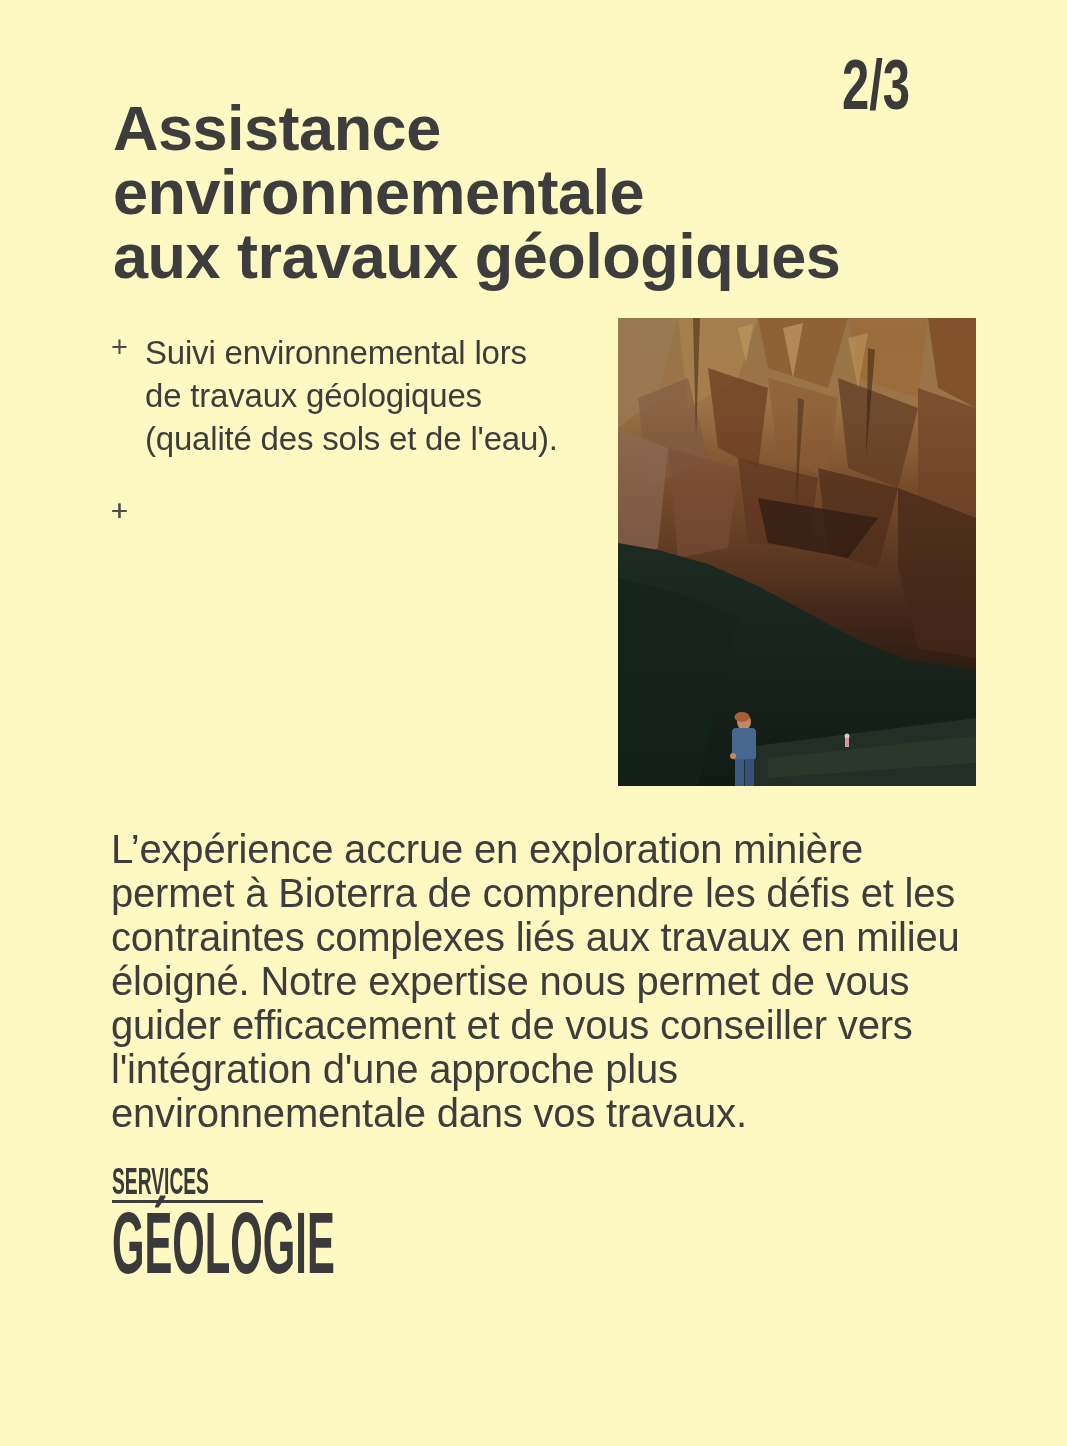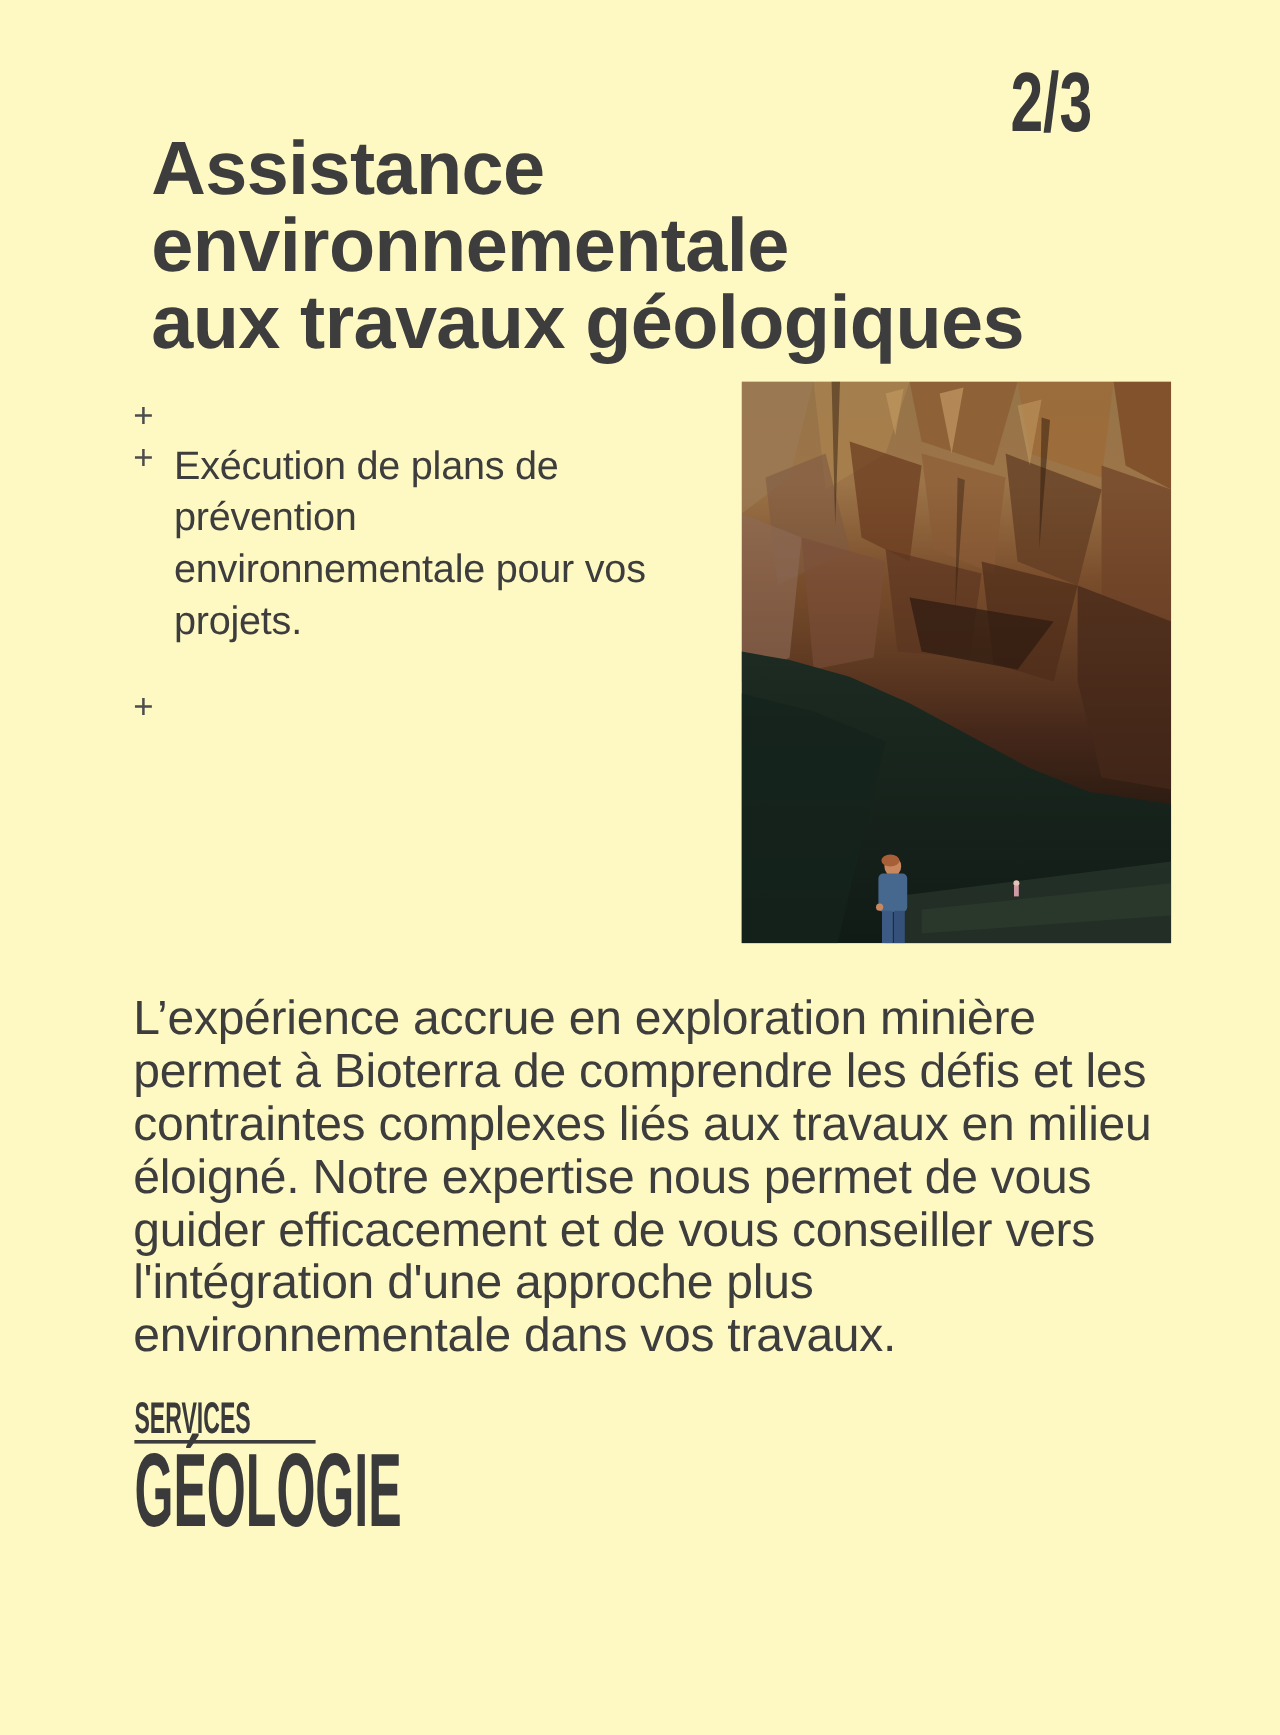--- a/index.html
+++ b/index.html
@@ -25,21 +25,21 @@
     line-height: 1;
     color: #3a3a3a;
     transform: scaleX(0.70);
     transform-origin: left top;
     white-space: nowrap;
   }
   .title {
     position: absolute;
     left: 110px;
     top: 93px;
-    margin: 16px;
+    margin: 3px;
     font-size: 63px;
     line-height: 64px;
     font-weight: bold;
     letter-spacing: -0.5px;
     color: #3d3d3d;
     white-space: pre-line;
   }
   .photo {
     position: absolute;
     left: 618px;
@@ -190,27 +190,26 @@
         <circle cx="115" cy="438" r="3" fill="#c9875f"></circle>
         <rect x="117" y="441" width="9" height="27" fill="#3c5a84"></rect>
         <rect x="127" y="441" width="9" height="27" fill="#35507a"></rect>
       </g>
     </svg>
   </figure>
 
   <ul class="bullets">
     <li>
       <span class="plus">+</span>
+      <span class="bullet-text">Suivi environnemental lors
+de travaux géologiques
+(qualité des sols et de l'eau).</span>
     </li>
     <li>
       <span class="plus">+</span>
-      <span class="bullet-text">Exécution de plans de
-prévention
-environnementale pour vos
-projets.</span>
     </li>
     <li>
       <span class="plus">+</span>
     </li>
   </ul>
 
   <p class="para">L’expérience accrue en exploration minière
 permet à Bioterra de comprendre les défis et les
 contraintes complexes liés aux travaux en milieu
 éloigné. Notre expertise nous permet de vous

